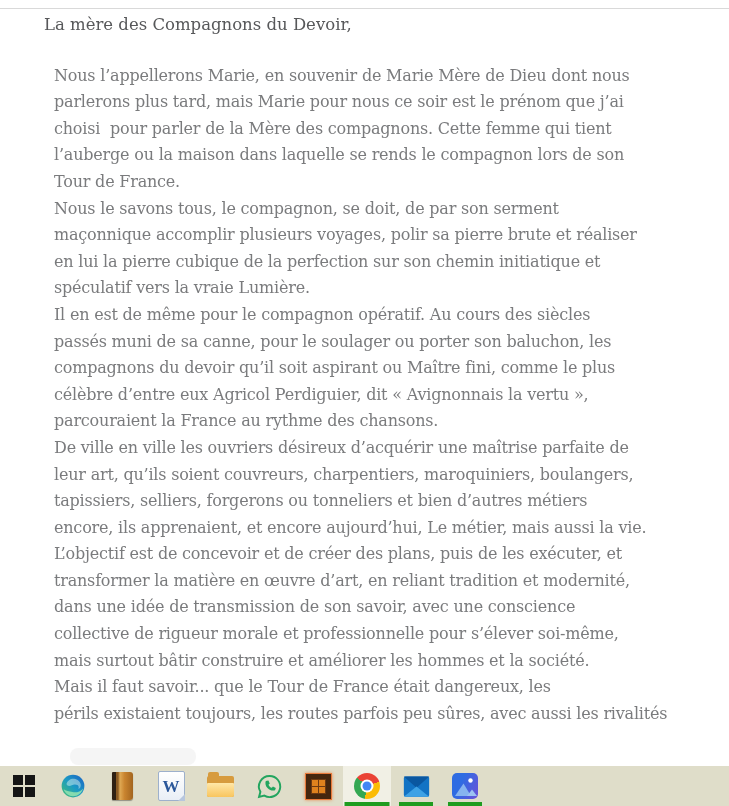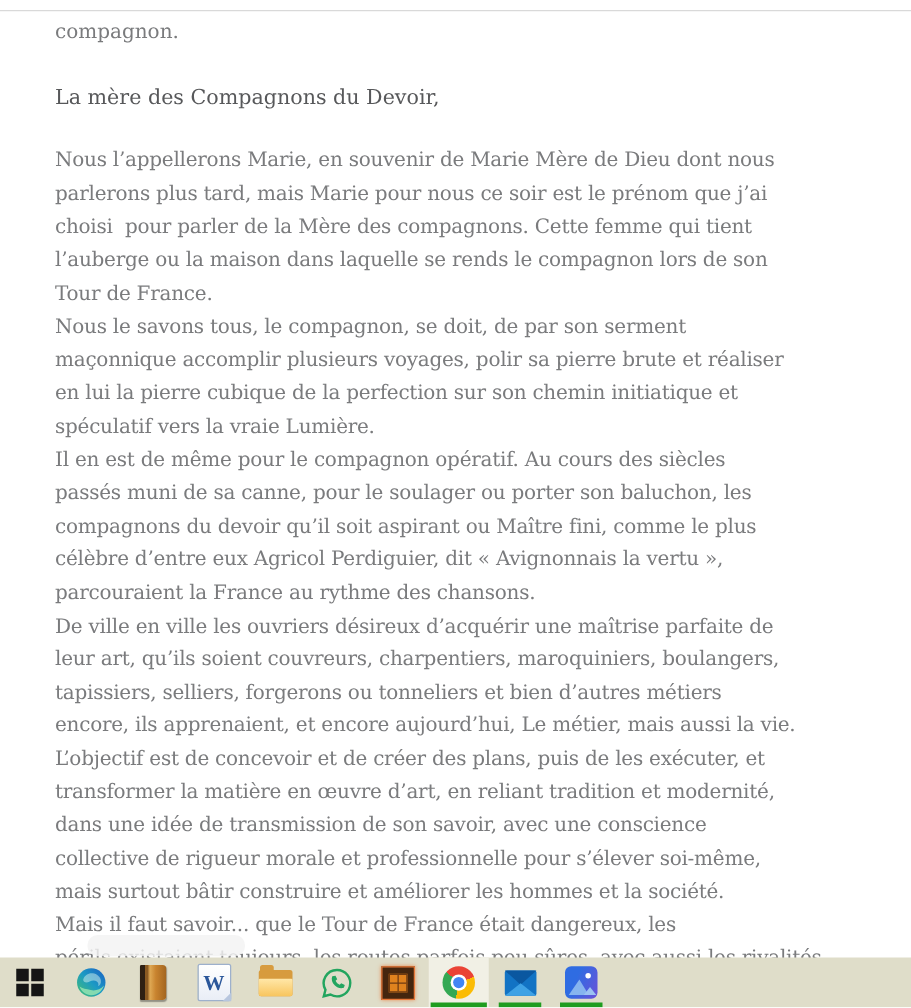--- a/index.html
+++ b/index.html
@@ -16,21 +16,21 @@
     position:absolute; top:12px; left:44px; width:675px;
   }
   .intro-line {
     margin:0 0 26px 0; font-size:16px; line-height:26.6px; color:#7a7b7d;
   }
   .heading {
     margin:0 0 24px 0; font-size:16.5px; line-height:26.6px;
     font-weight:normal; color:#57585a;
   }
   .body-text {
-    margin:0; font-size:16px; line-height:26.6px; color:#7a7b7d;
+    margin:10px; font-size:16px; line-height:26.6px; color:#7a7b7d;
     white-space:pre; letter-spacing:-0.2px;
   }
   .text-overlay {
     position:absolute; left:70px; top:748px; width:126px; height:17px;
     background:rgba(243,243,243,0.82); border-radius:8px;
   }
 
   
   .taskbar {
     position:absolute; left:0; bottom:0; width:729px; height:40px;
@@ -132,21 +132,20 @@
   .icon-svg { display:block; }
 </style>
 </head>
 <body>
 
 <div class="page">
 
   <div class="top-rule"></div>
 
   <div class="content">
-    <p class="intro-line">compagnon.</p>
     <p class="heading">La mère des Compagnons du Devoir,</p>
     <p class="body-text">Nous l’appellerons Marie, en souvenir de Marie Mère de Dieu dont nous
 parlerons plus tard, mais Marie pour nous ce soir est le prénom que j’ai
 choisi  pour parler de la Mère des compagnons. Cette femme qui tient
 l’auberge ou la maison dans laquelle se rends le compagnon lors de son
 Tour de France.
 Nous le savons tous, le compagnon, se doit, de par son serment
 maçonnique accomplir plusieurs voyages, polir sa pierre brute et réaliser
 en lui la pierre cubique de la perfection sur son chemin initiatique et
 spéculatif vers la vraie Lumière.

